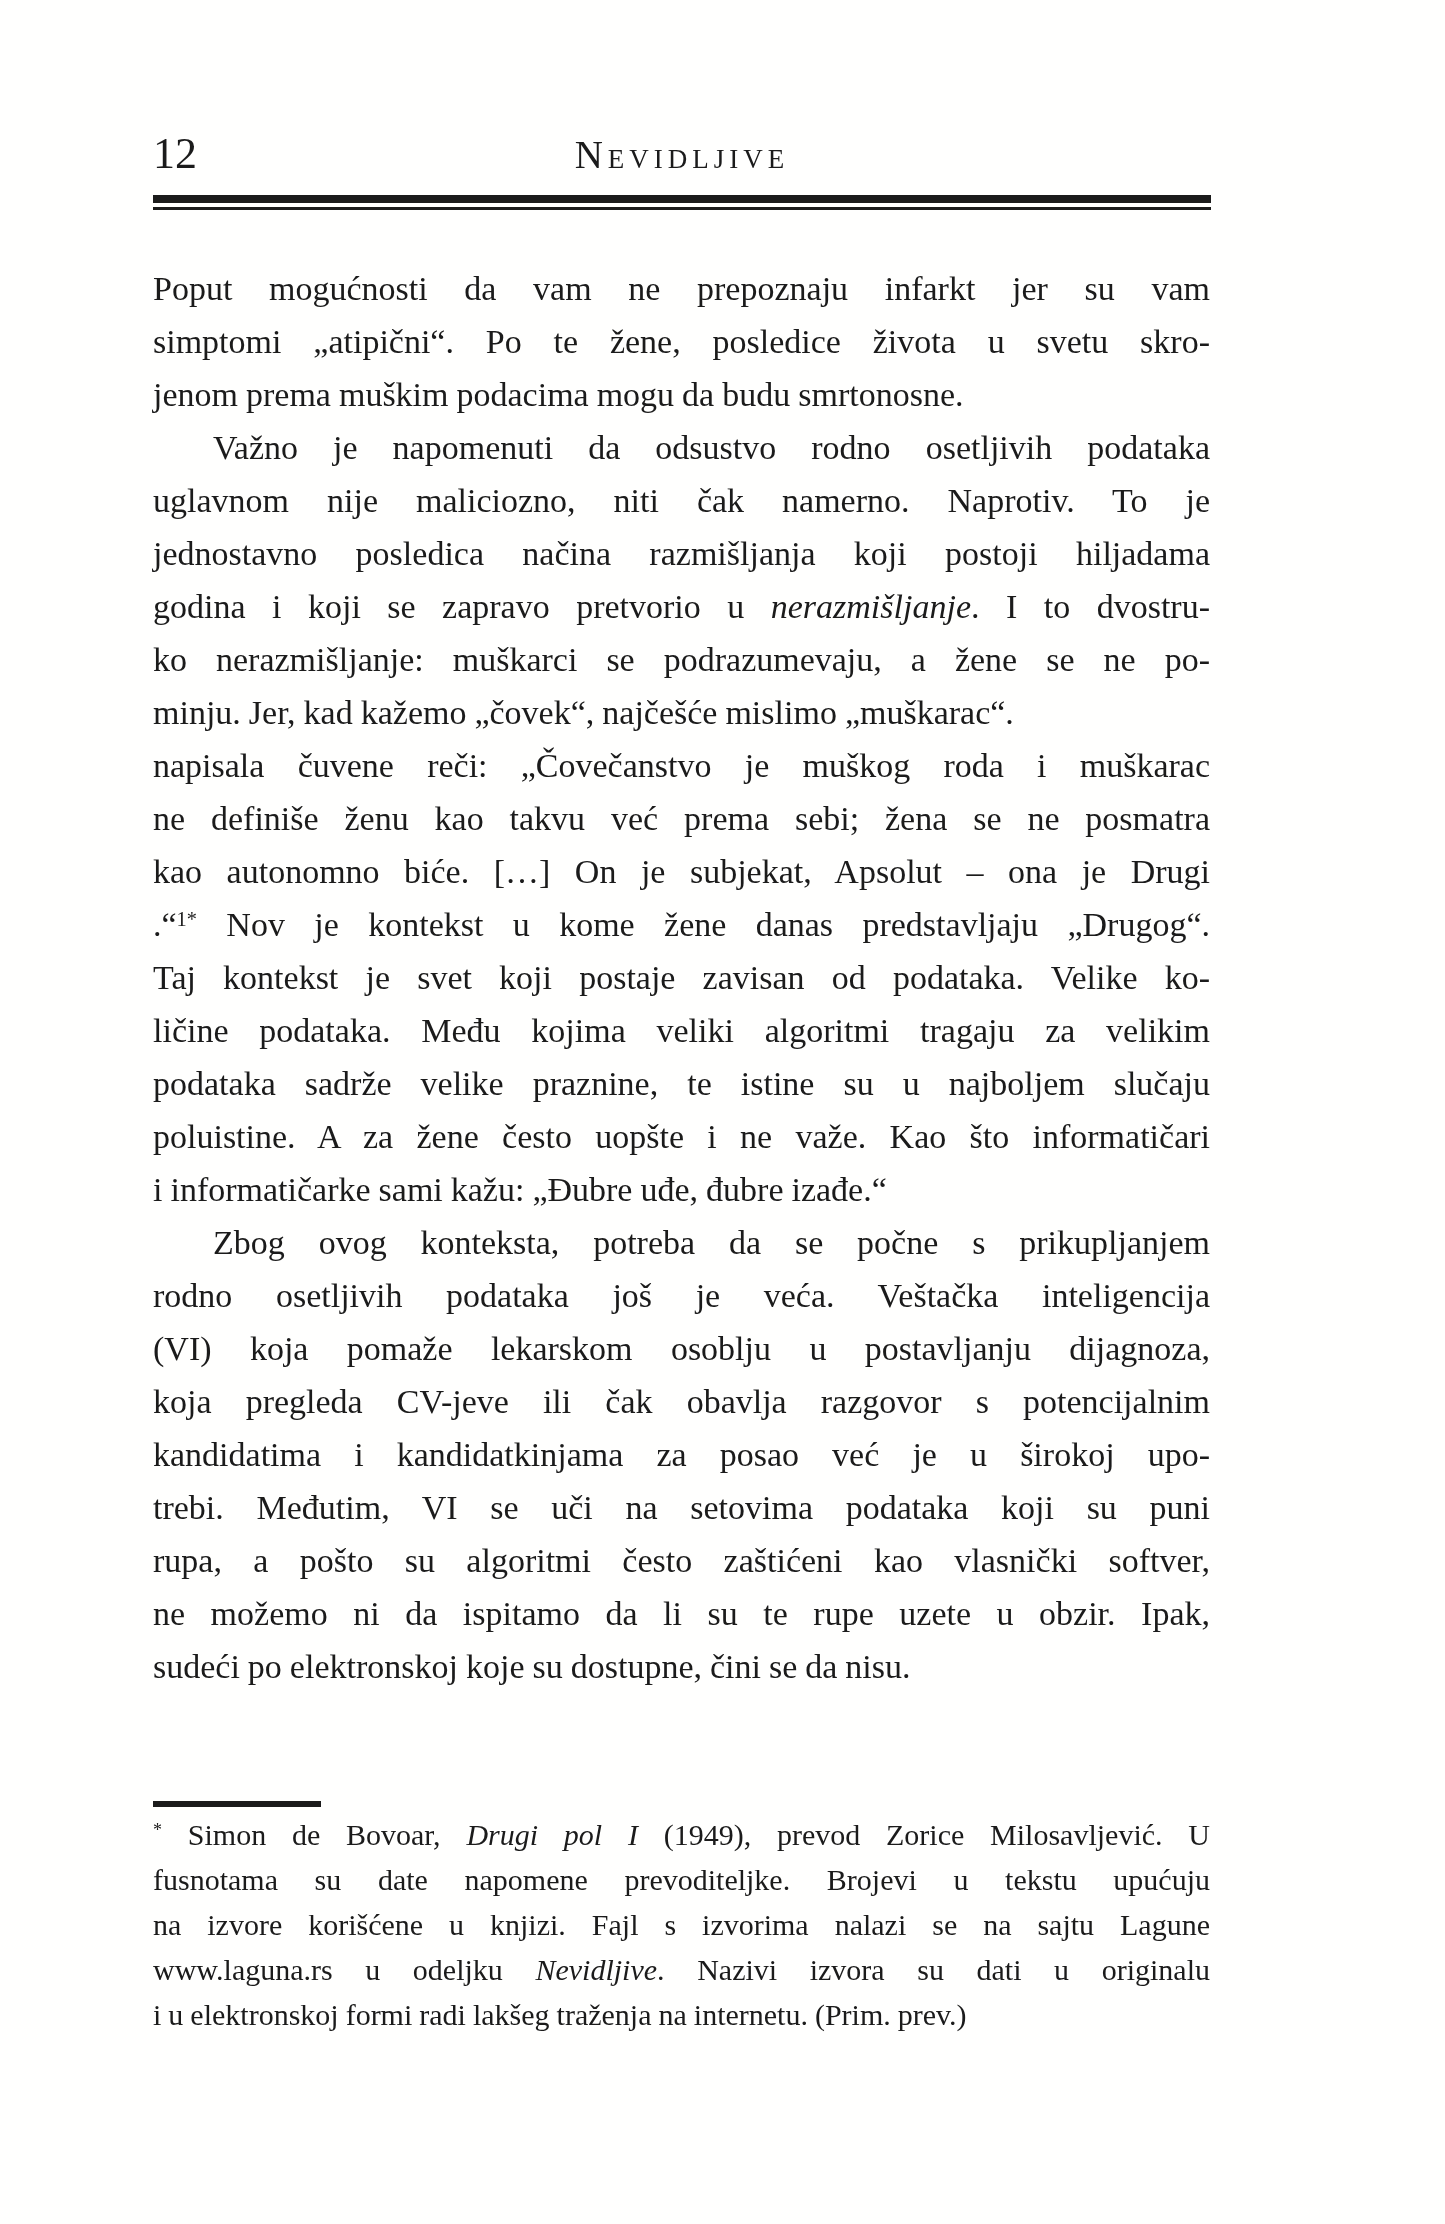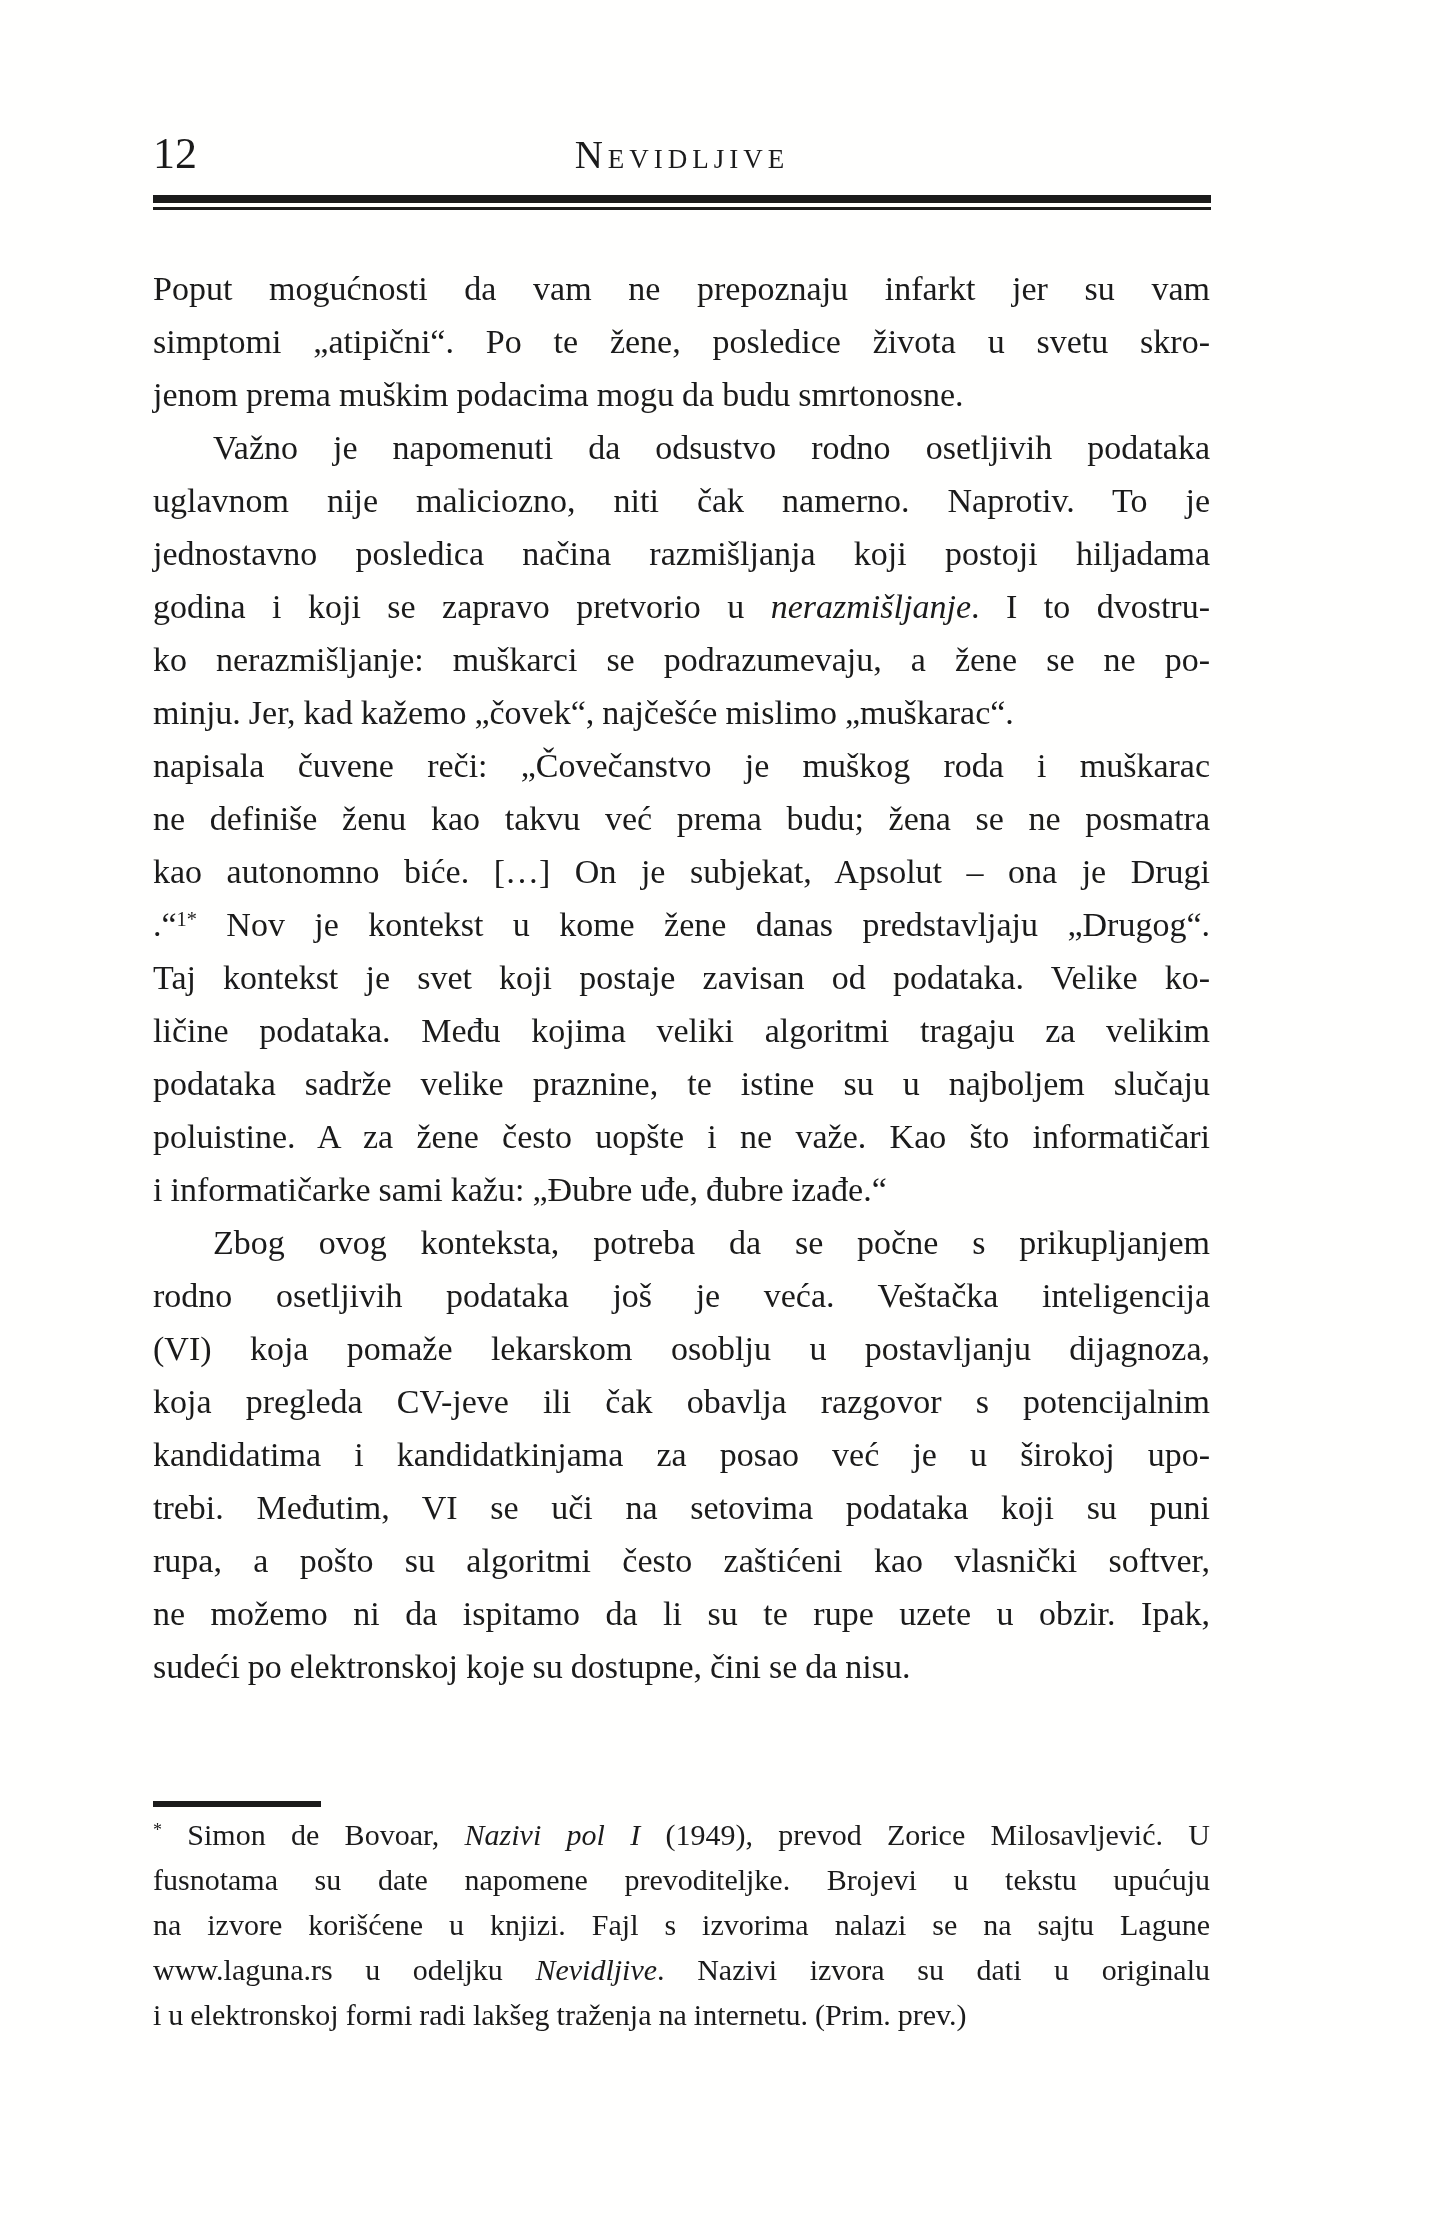--- a/index.html
+++ b/index.html
@@ -64,21 +64,21 @@
       <div>
         <div class="line indent">Važno je napomenuti da odsustvo rodno osetljivih podataka</div>
         <div class="line">uglavnom nije maliciozno, niti čak namerno. Naprotiv. To je</div>
         <div class="line">jednostavno posledica načina razmišljanja koji postoji hiljadama</div>
         <div class="line">godina i koji se zapravo pretvorio u <span class="it">nerazmišljanje</span>. I to dvostru-</div>
         <div class="line">ko nerazmišljanje: muškarci se podrazumevaju, a žene se ne po-</div>
         <div class="line last">minju. Jer, kad kažemo „čovek“, najčešće mislimo „muškarac“.</div>
       </div>
       <div>
         <div class="line">napisala čuvene reči: „Čovečanstvo je muškog roda i muškarac</div>
-        <div class="line">ne definiše ženu kao takvu već prema budu; žena se ne posmatra</div>
+        <div class="line">ne definiše ženu kao takvu već prema sebi; žena se ne posmatra</div>
         <div class="line">kao autonomno biće. […] On je subjekat, Apsolut – ona je Drugi</div>
         <div class="line">.“<span class="sup">1*</span> Nov je kontekst u kome žene danas predstavljaju „Drugog“.</div>
         <div class="line">Taj kontekst je svet koji postaje zavisan od podataka. Velike ko-</div>
         <div class="line">ličine podataka. Među kojima veliki algoritmi tragaju za velikim</div>
         <div class="line">podataka sadrže velike praznine, te istine su u najboljem slučaju</div>
         <div class="line">poluistine. A za žene često uopšte i ne važe. Kao što informatičari</div>
         <div class="line last">i informatičarke sami kažu: „Đubre uđe, đubre izađe.“</div>
       </div>
       <div>
         <div class="line indent">Zbog ovog konteksta, potreba da se počne s prikupljanjem</div>
@@ -89,20 +89,20 @@
         <div class="line">trebi. Međutim, VI se uči na setovima podataka koji su puni</div>
         <div class="line">rupa, a pošto su algoritmi često zaštićeni kao vlasnički softver,</div>
         <div class="line">ne možemo ni da ispitamo da li su te rupe uzete u obzir. Ipak,</div>
         <div class="line last">sudeći po elektronskoj koje su dostupne, čini se da nisu.</div>
       </div>
     </main>
 
   <div class="footnote-rule"></div>
 
   <section class="footnote" id="footnote">
-      <div class="line"><span class="sup">*</span> Simon de Bovoar, <span class="it">Nazivi pol I</span> (1949), prevod Zorice Milosavljević. U</div>
+      <div class="line"><span class="sup">*</span> Simon de Bovoar, <span class="it">Drugi pol I</span> (1949), prevod Zorice Milosavljević. U</div>
       <div class="line">fusnotama su date napomene prevoditeljke. Brojevi u tekstu upućuju</div>
       <div class="line">na izvore korišćene u knjizi. Fajl s izvorima nalazi se na sajtu Lagune</div>
       <div class="line">www.laguna.rs u odeljku <span class="it">Nevidljive</span>. Nazivi izvora su dati u originalu</div>
       <div class="line last">i u elektronskoj formi radi lakšeg traženja na internetu. (Prim. prev.)</div>
     </section>
 
 </div>
 
 </body></html>

